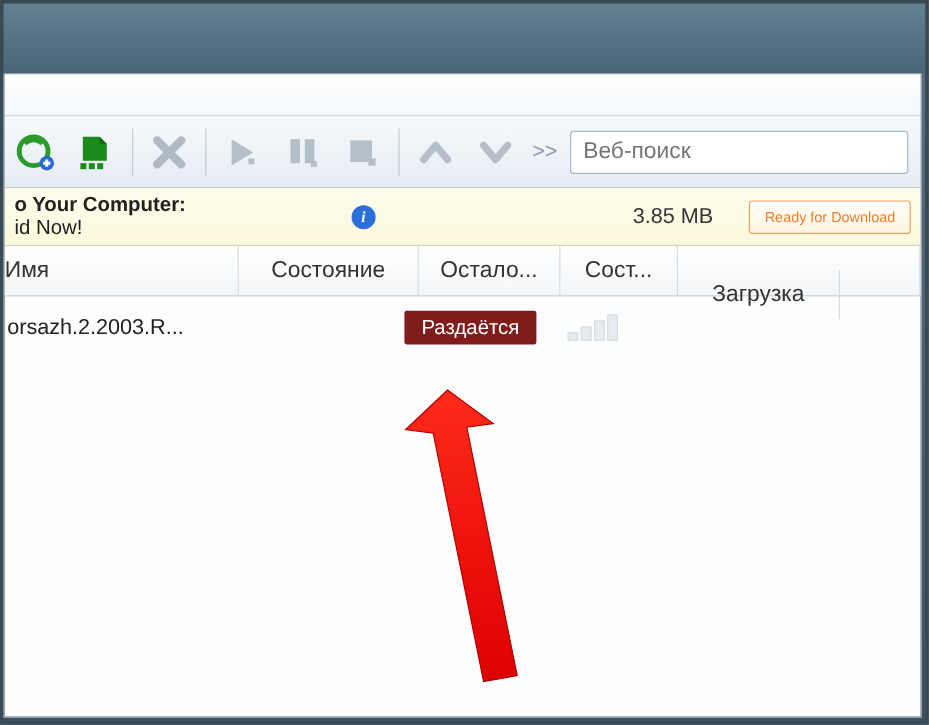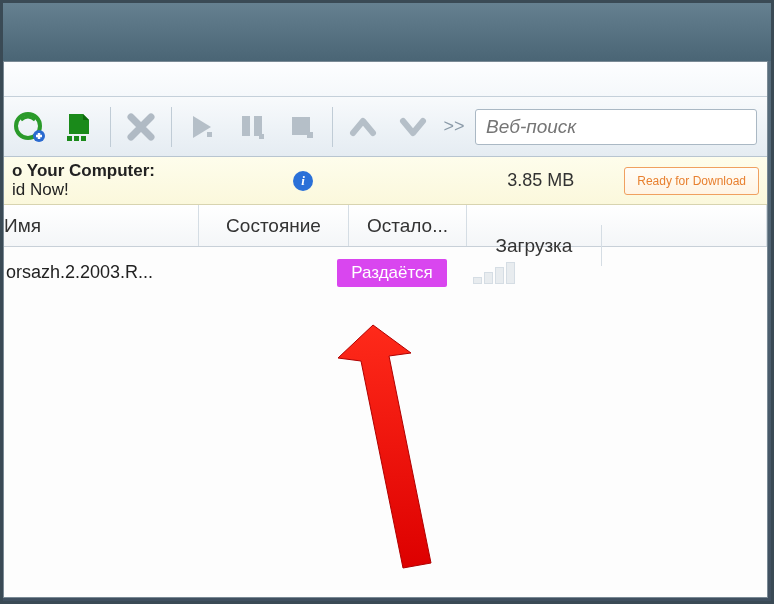--- a/index.html
+++ b/index.html
@@ -67,21 +67,20 @@
     .search {
       flex: 1;
       height: 36px;
       margin: 0 8px 0 4px;
       border: 1px solid #aab8c4;
       border-radius: 3px;
       background: #fff;
       padding: 0 10px;
       font-size: 19px;
       color: #8b5cf6;
-      font-style: italic;
       outline: none;
     }
     .banner {
       height: 48px;
       background: linear-gradient(to bottom, #fefdec 0%, #fbf8dc 100%);
       border-bottom: 1px solid #d8d4b0;
       display: flex;
       align-items: center;
       padding: 0 8px;
       position: relative;
@@ -105,21 +104,21 @@
       align-items: center;
       justify-content: center;
       font-style: italic;
       font-family: Georgia, serif;
       margin-left: 110px;
     }
     .banner-size {
       margin-left: auto;
       font-size: 18px;
       color: #333;
-      margin-right: 22px;
+      margin-right: 2px;
     }
     .dl-btn {
       border: 1px solid #f0a060;
       background: linear-gradient(to bottom, #fffdf8 0%, #fff4e4 100%);
       color: #e88030;
       font-size: 12px;
       padding: 6px 12px;
       border-radius: 3px;
       font-family: "Comic Sans MS", cursive, sans-serif;
       cursor: pointer;
@@ -154,21 +153,21 @@
       align-items: center;
       border-bottom: 1px solid transparent;
     }
     .cell { display: flex; align-items: center; justify-content: center; height: 100%; }
     .c-name { width: 195px; justify-content: flex-start; padding-left: 2px; font-size: 18px; color: #222; white-space: nowrap; overflow: hidden; }
     .c-rem { width: 118px; }
     .c-state { width: 150px; }
     .c-stat { width: 98px; justify-content: flex-start; padding-left: 6px; }
     .c-dl { width: 135px; }
     .badge {
-      background: #d946ef;
+      background: #7f1d1d;
       color: #fff;
       font-size: 17px;
       padding: 4px 14px;
       border-radius: 2px;
     }
     .bars {
       display: flex;
       align-items: flex-end;
       gap: 2px;
       height: 22px;
@@ -264,20 +263,21 @@
       </div>
       <div class="info-icon">i</div>
       <div class="banner-size">3.85 MB</div>
       <button class="dl-btn">Ready for Download</button>
     </div>
 
     <div class="headers">
       <div class="hcol hc-name">Имя</div>
       <div class="hcol hc-state">Состояние</div>
       <div class="hcol hc-rem">Остало...</div>
+      <div class="hcol hc-stat">Сост...</div>
       <div class="hcol hc-dl">Загрузка</div>
       <div class="hcol hc-last"></div>
     </div>
 
     <div class="row">
       <div class="cell c-name">orsazh.2.2003.R...</div>
       <div class="cell c-rem"></div>
       <div class="cell c-state">
         <span class="badge">Раздаётся</span>
       </div>

